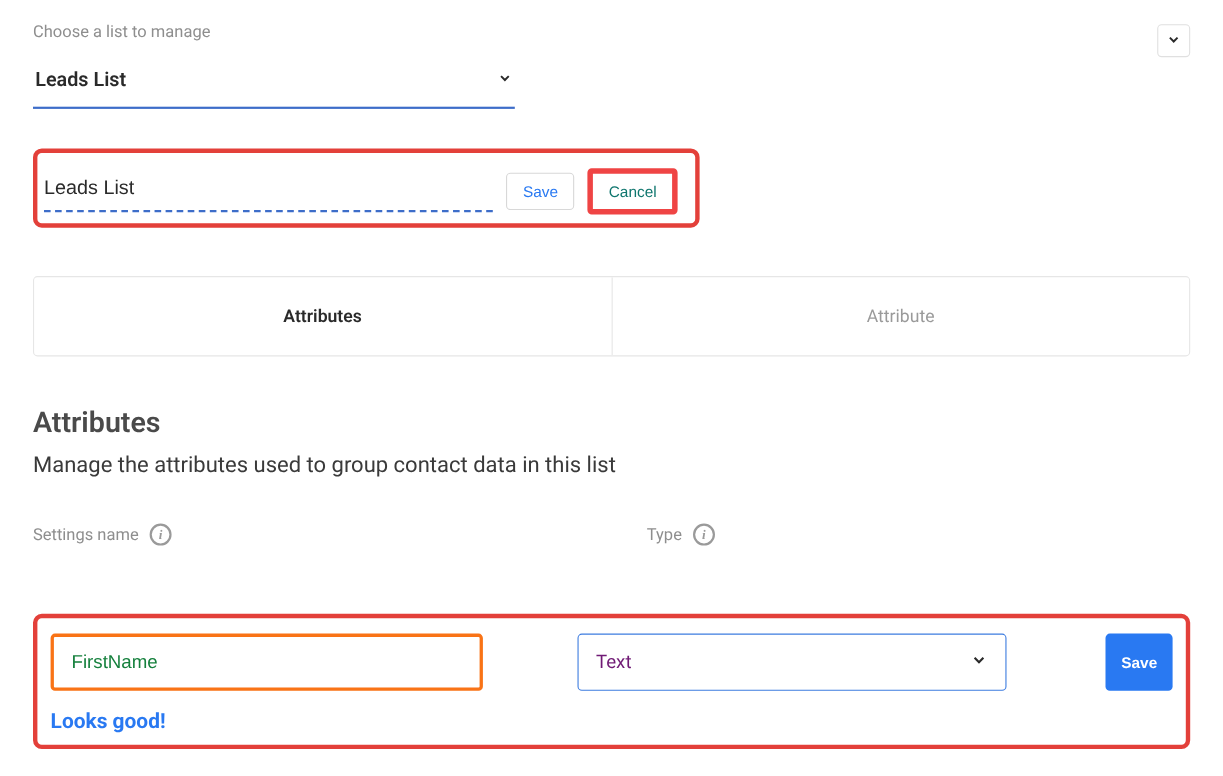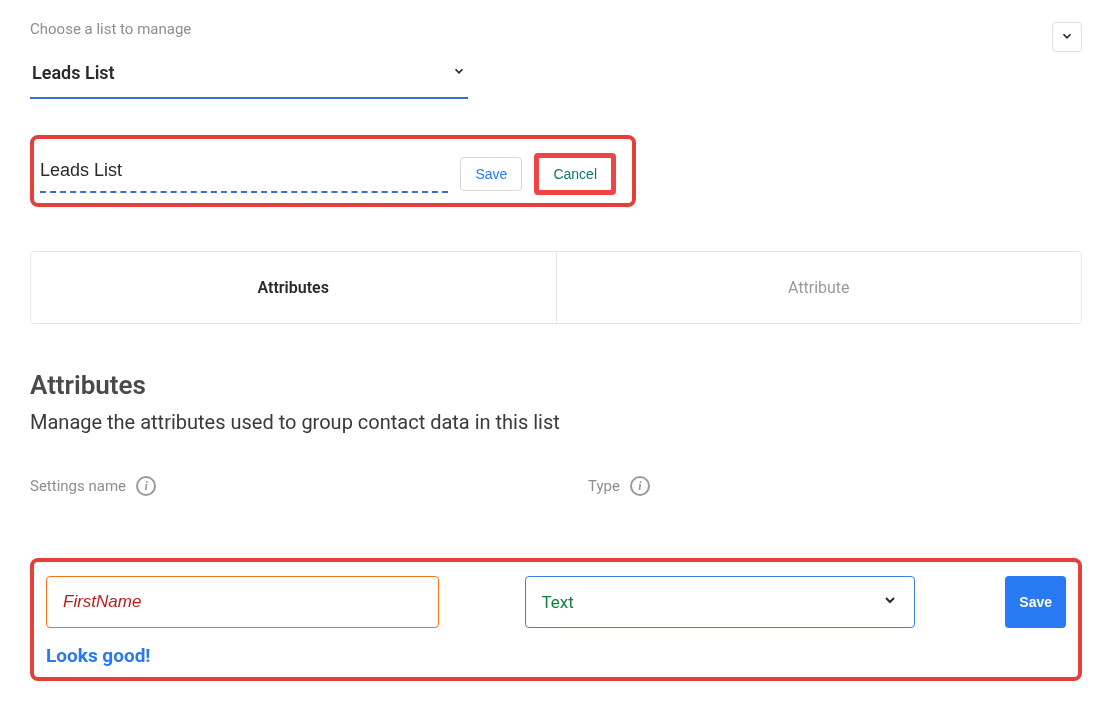--- a/index.html
+++ b/index.html
@@ -168,39 +168,38 @@
       padding: 14px 12px 10px 12px;
     }
     .attribute-row {
       display: flex;
       align-items: center;
       gap: 90px;
     }
     .attr-input {
       width: 438px;
       height: 52px;
-      border: 1px solid #f97316;
+      border: 3px solid #f97316;
       border-radius: 4px;
       padding: 0 16px;
       font-size: 17px;
-      color: #b91c1c;
+      color: #15803d;
       outline: none;
-      font-style: italic;
     }
     .type-select {
       width: 436px;
       height: 52px;
       border: 1px solid #3d7ce0;
       border-radius: 4px;
       padding: 0 16px;
       display: flex;
       align-items: center;
       justify-content: space-between;
       font-size: 17px;
-      color: #15803d;
+      color: #701a75;
       cursor: pointer;
       margin-left: -4px;
     }
     .save-primary {
       background: #2979f2;
       color: #fff;
       border: none;
       border-radius: 4px;
       height: 52px;
       padding: 0 14px;

